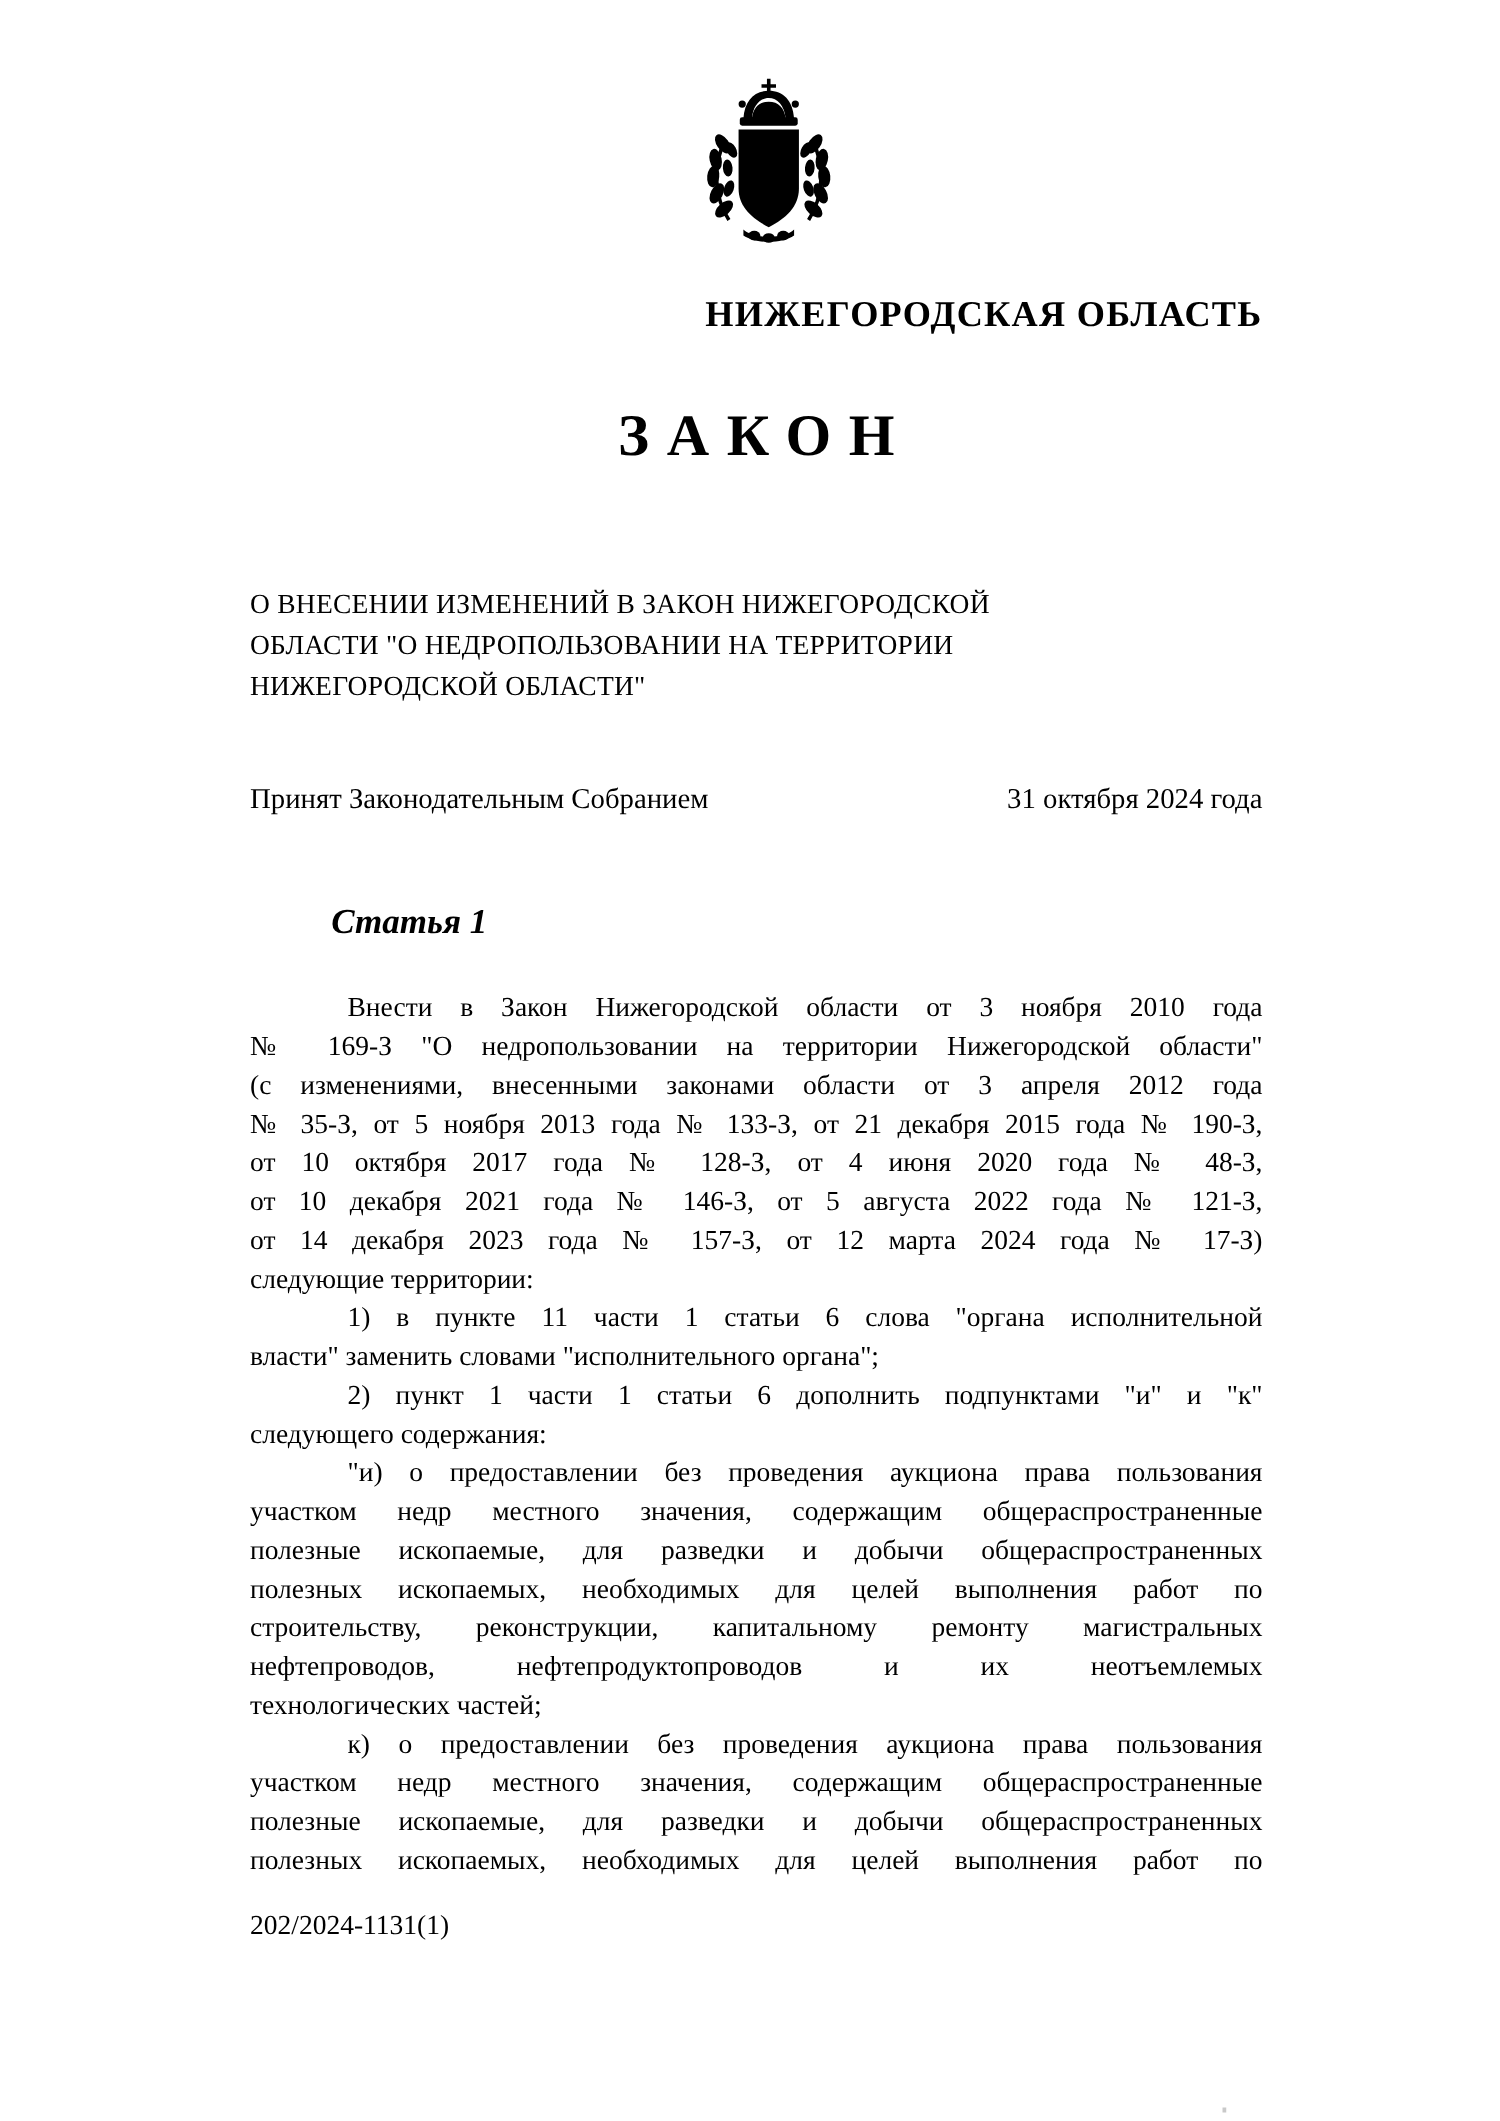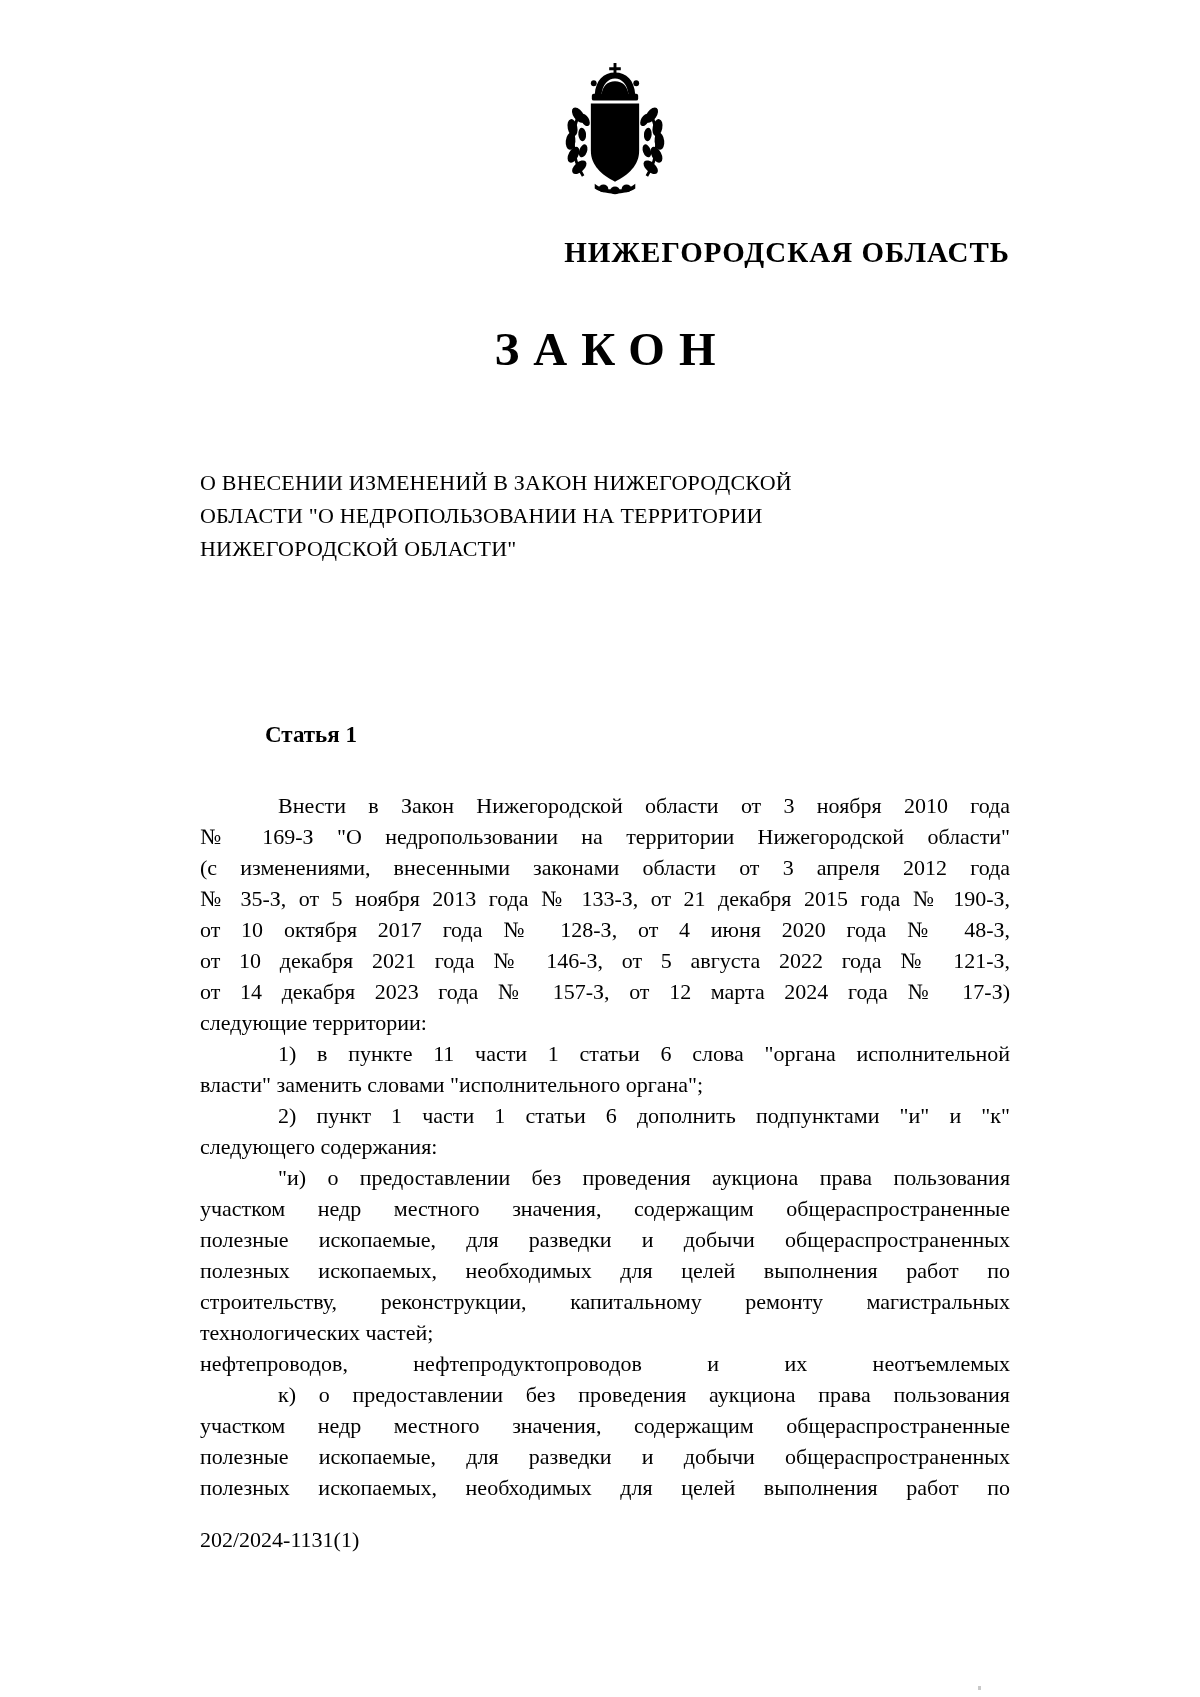--- a/index.html
+++ b/index.html
@@ -18,21 +18,21 @@
   }
   .law-title {
     position:absolute; top:466px; left:200px; width:810px; text-align:center;
     font-weight:normal; font-size:22px; line-height:33px; letter-spacing:0.2px;
   }
   .adopt-row {
     position:absolute; top:626px; left:200px; width:810px;
     display:flex; justify-content:space-between; font-size:23px;
   }
   .article-heading {
-    position:absolute; top:722px; left:265px; font-weight:bold; font-size:23px;
+    position:absolute; top:722px; left:265px; font-weight:bold; font-size:28px;font-style:italic;
   }
   .body-text {
     position:absolute; top:790px; left:200px; width:810px;
     font-size:22px; line-height:31px;
   }
   .ln { text-align:left; white-space:normal; }
   .ln.j { text-align:justify; text-align-last:justify; }
   .ln.ind { padding-left:78px; }
   .doc-footer {
     position:absolute; top:1527px; left:200px; width:890px; text-align:left; font-size:22px;
@@ -87,20 +87,24 @@
   <div class="region">НИЖЕГОРОДСКАЯ ОБЛАСТЬ</div>
 
   <div class="doctype">ЗАКОН</div>
 
   <div class="law-title">
       <div class="ln">О ВНЕСЕНИИ ИЗМЕНЕНИЙ В ЗАКОН НИЖЕГОРОДСКОЙ</div>
       <div class="ln">ОБЛАСТИ "О НЕДРОПОЛЬЗОВАНИИ НА ТЕРРИТОРИИ</div>
       <div class="ln">НИЖЕГОРОДСКОЙ ОБЛАСТИ"</div>
     </div>
 
+  <div class="adopt-row">
+    <span>Принят Законодательным Собранием</span>
+    <span>31 октября 2024 года</span>
+  </div>
 
   <div class="article-heading">Статья 1</div>
 
   <div class="body-text">
       <div class="ln j ind">Внести в Закон Нижегородской области от 3 ноября 2010 года</div>
       <div class="ln j">№ 169-З "О недропользовании на территории Нижегородской области"</div>
       <div class="ln j">(с изменениями, внесенными законами области от 3 апреля 2012 года</div>
       <div class="ln j">№ 35-З, от 5 ноября 2013 года № 133-З, от 21 декабря 2015 года № 190-З,</div>
       <div class="ln j">от 10 октября 2017 года № 128-З, от 4 июня 2020 года № 48-З,</div>
       <div class="ln j">от 10 декабря 2021 года № 146-З, от 5 августа 2022 года № 121-З,</div>
@@ -108,22 +112,22 @@
       <div class="ln">следующие территории:</div>
       <div class="ln j ind">1) в пункте 11 части 1 статьи 6 слова "органа исполнительной</div>
       <div class="ln">власти" заменить словами "исполнительного органа";</div>
       <div class="ln j ind">2) пункт 1 части 1 статьи 6 дополнить подпунктами "и" и "к"</div>
       <div class="ln">следующего содержания:</div>
       <div class="ln j ind">"и) о предоставлении без проведения аукциона права пользования</div>
       <div class="ln j">участком недр местного значения, содержащим общераспространенные</div>
       <div class="ln j">полезные ископаемые, для разведки и добычи общераспространенных</div>
       <div class="ln j">полезных ископаемых, необходимых для целей выполнения работ по</div>
       <div class="ln j">строительству, реконструкции, капитальному ремонту магистральных</div>
+      <div class="ln j">нефтепроводов, нефтепродуктопроводов и их неотъемлемых</div>
       <div class="ln">технологических частей;</div>
-      <div class="ln j">нефтепроводов, нефтепродуктопроводов и их неотъемлемых</div>
       <div class="ln j ind">к) о предоставлении без проведения аукциона права пользования</div>
       <div class="ln j">участком недр местного значения, содержащим общераспространенные</div>
       <div class="ln j">полезные ископаемые, для разведки и добычи общераспространенных</div>
       <div class="ln j">полезных ископаемых, необходимых для целей выполнения работ по</div>
     </div>
 
   <div class="doc-footer">202/2024-1131(1)</div>
 
   <div class="artifact"></div>
 

